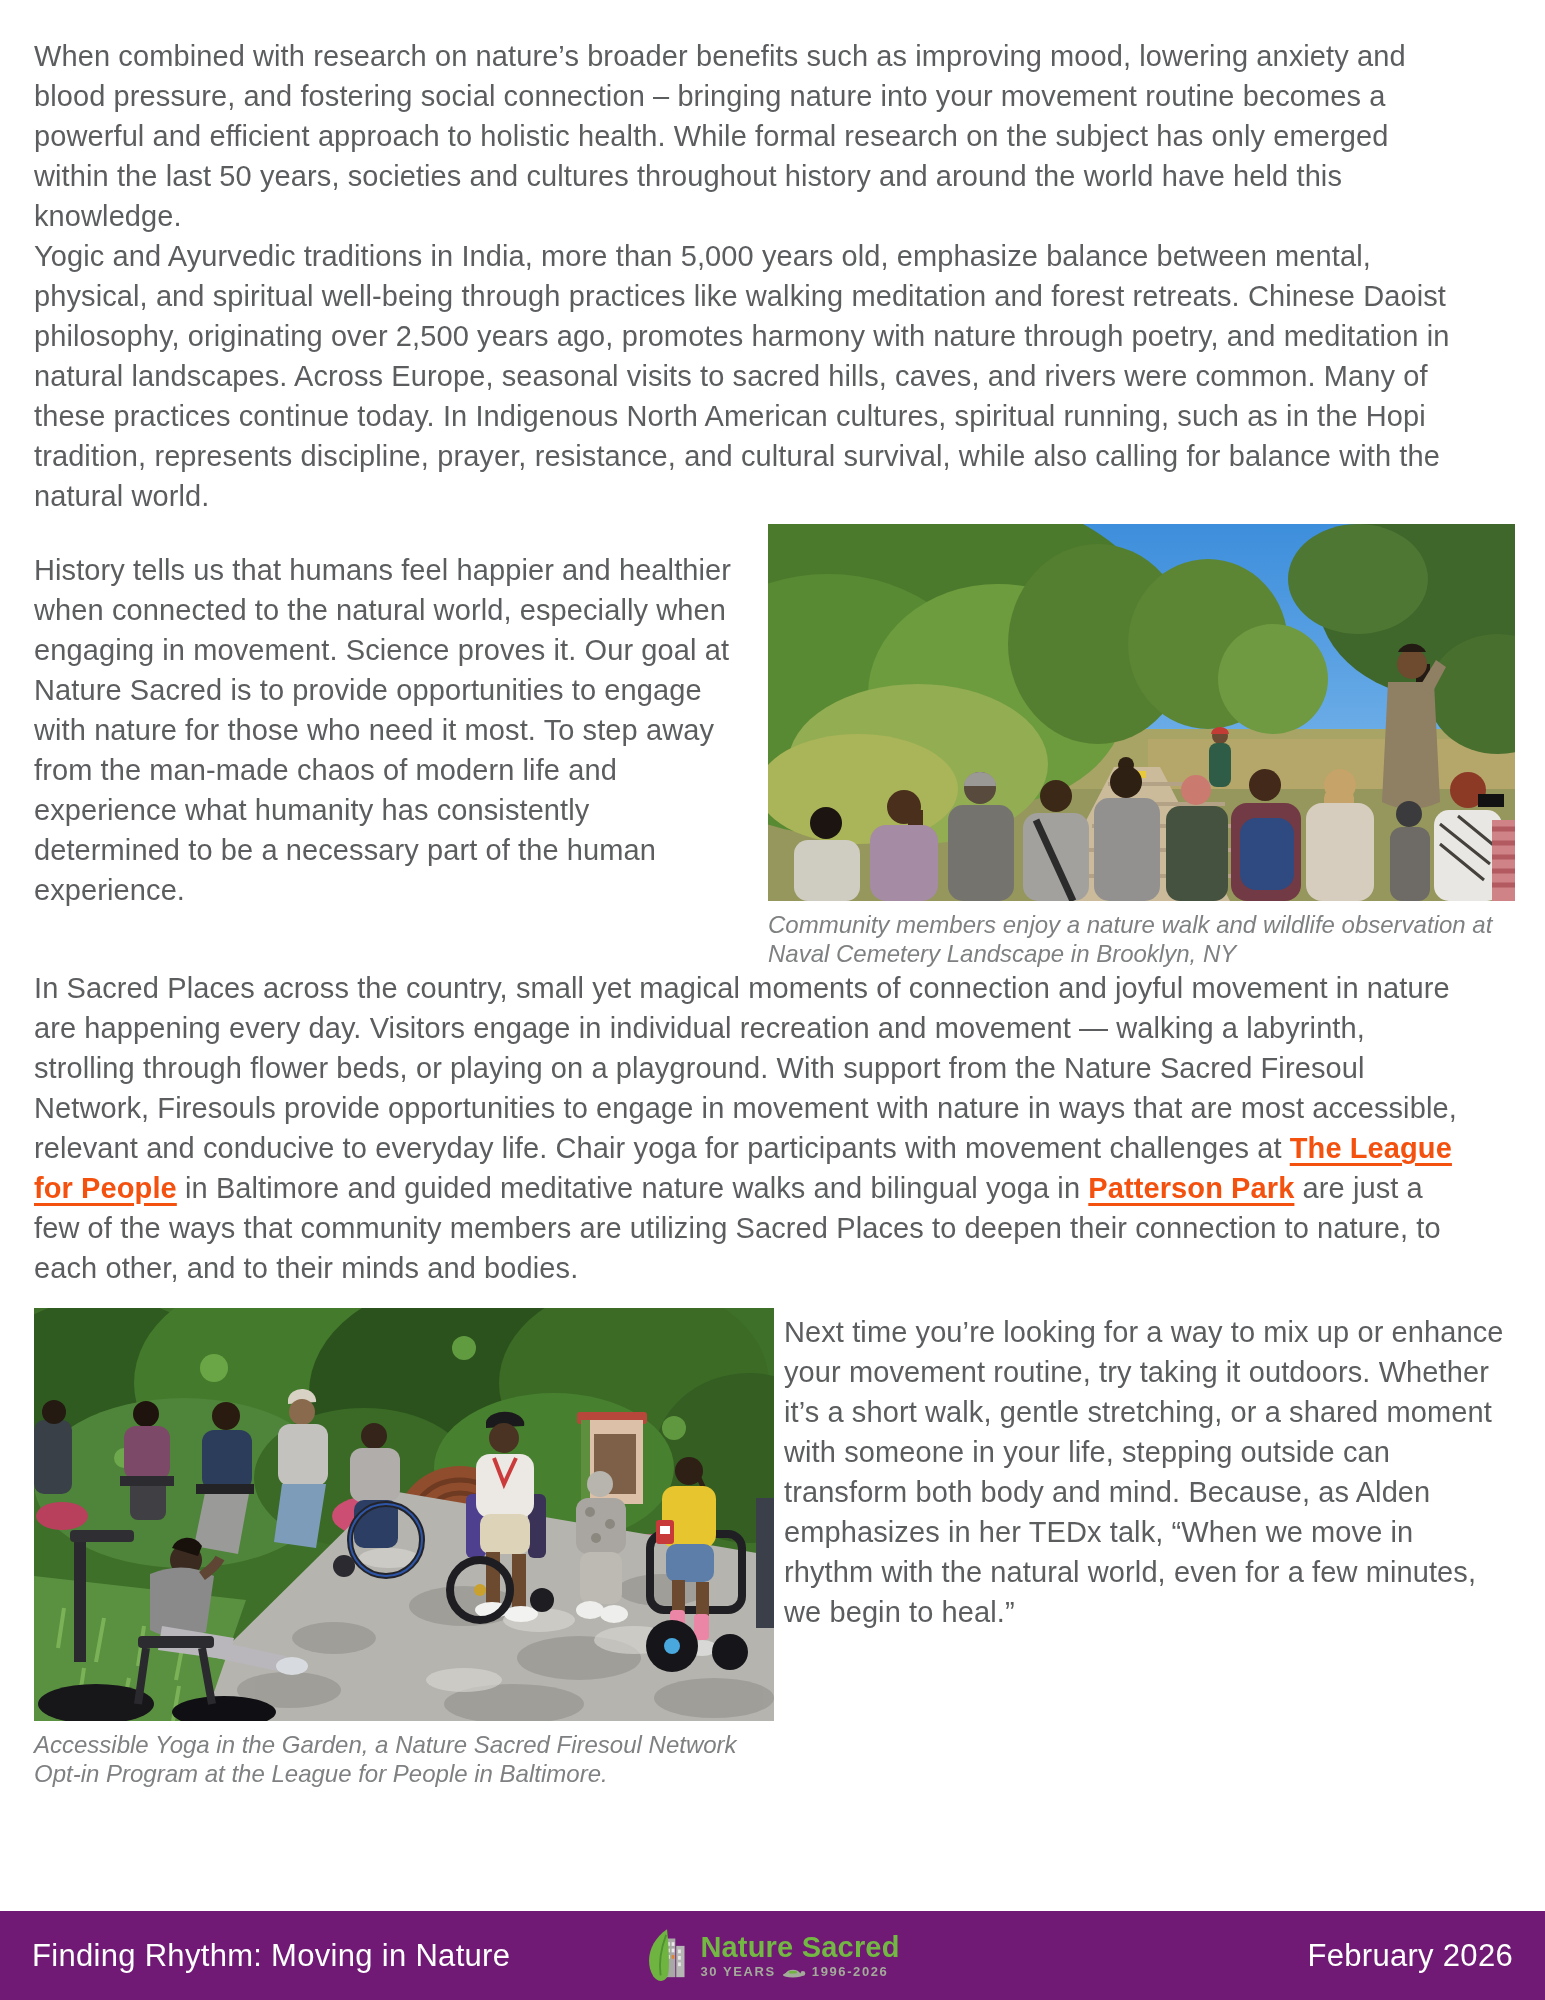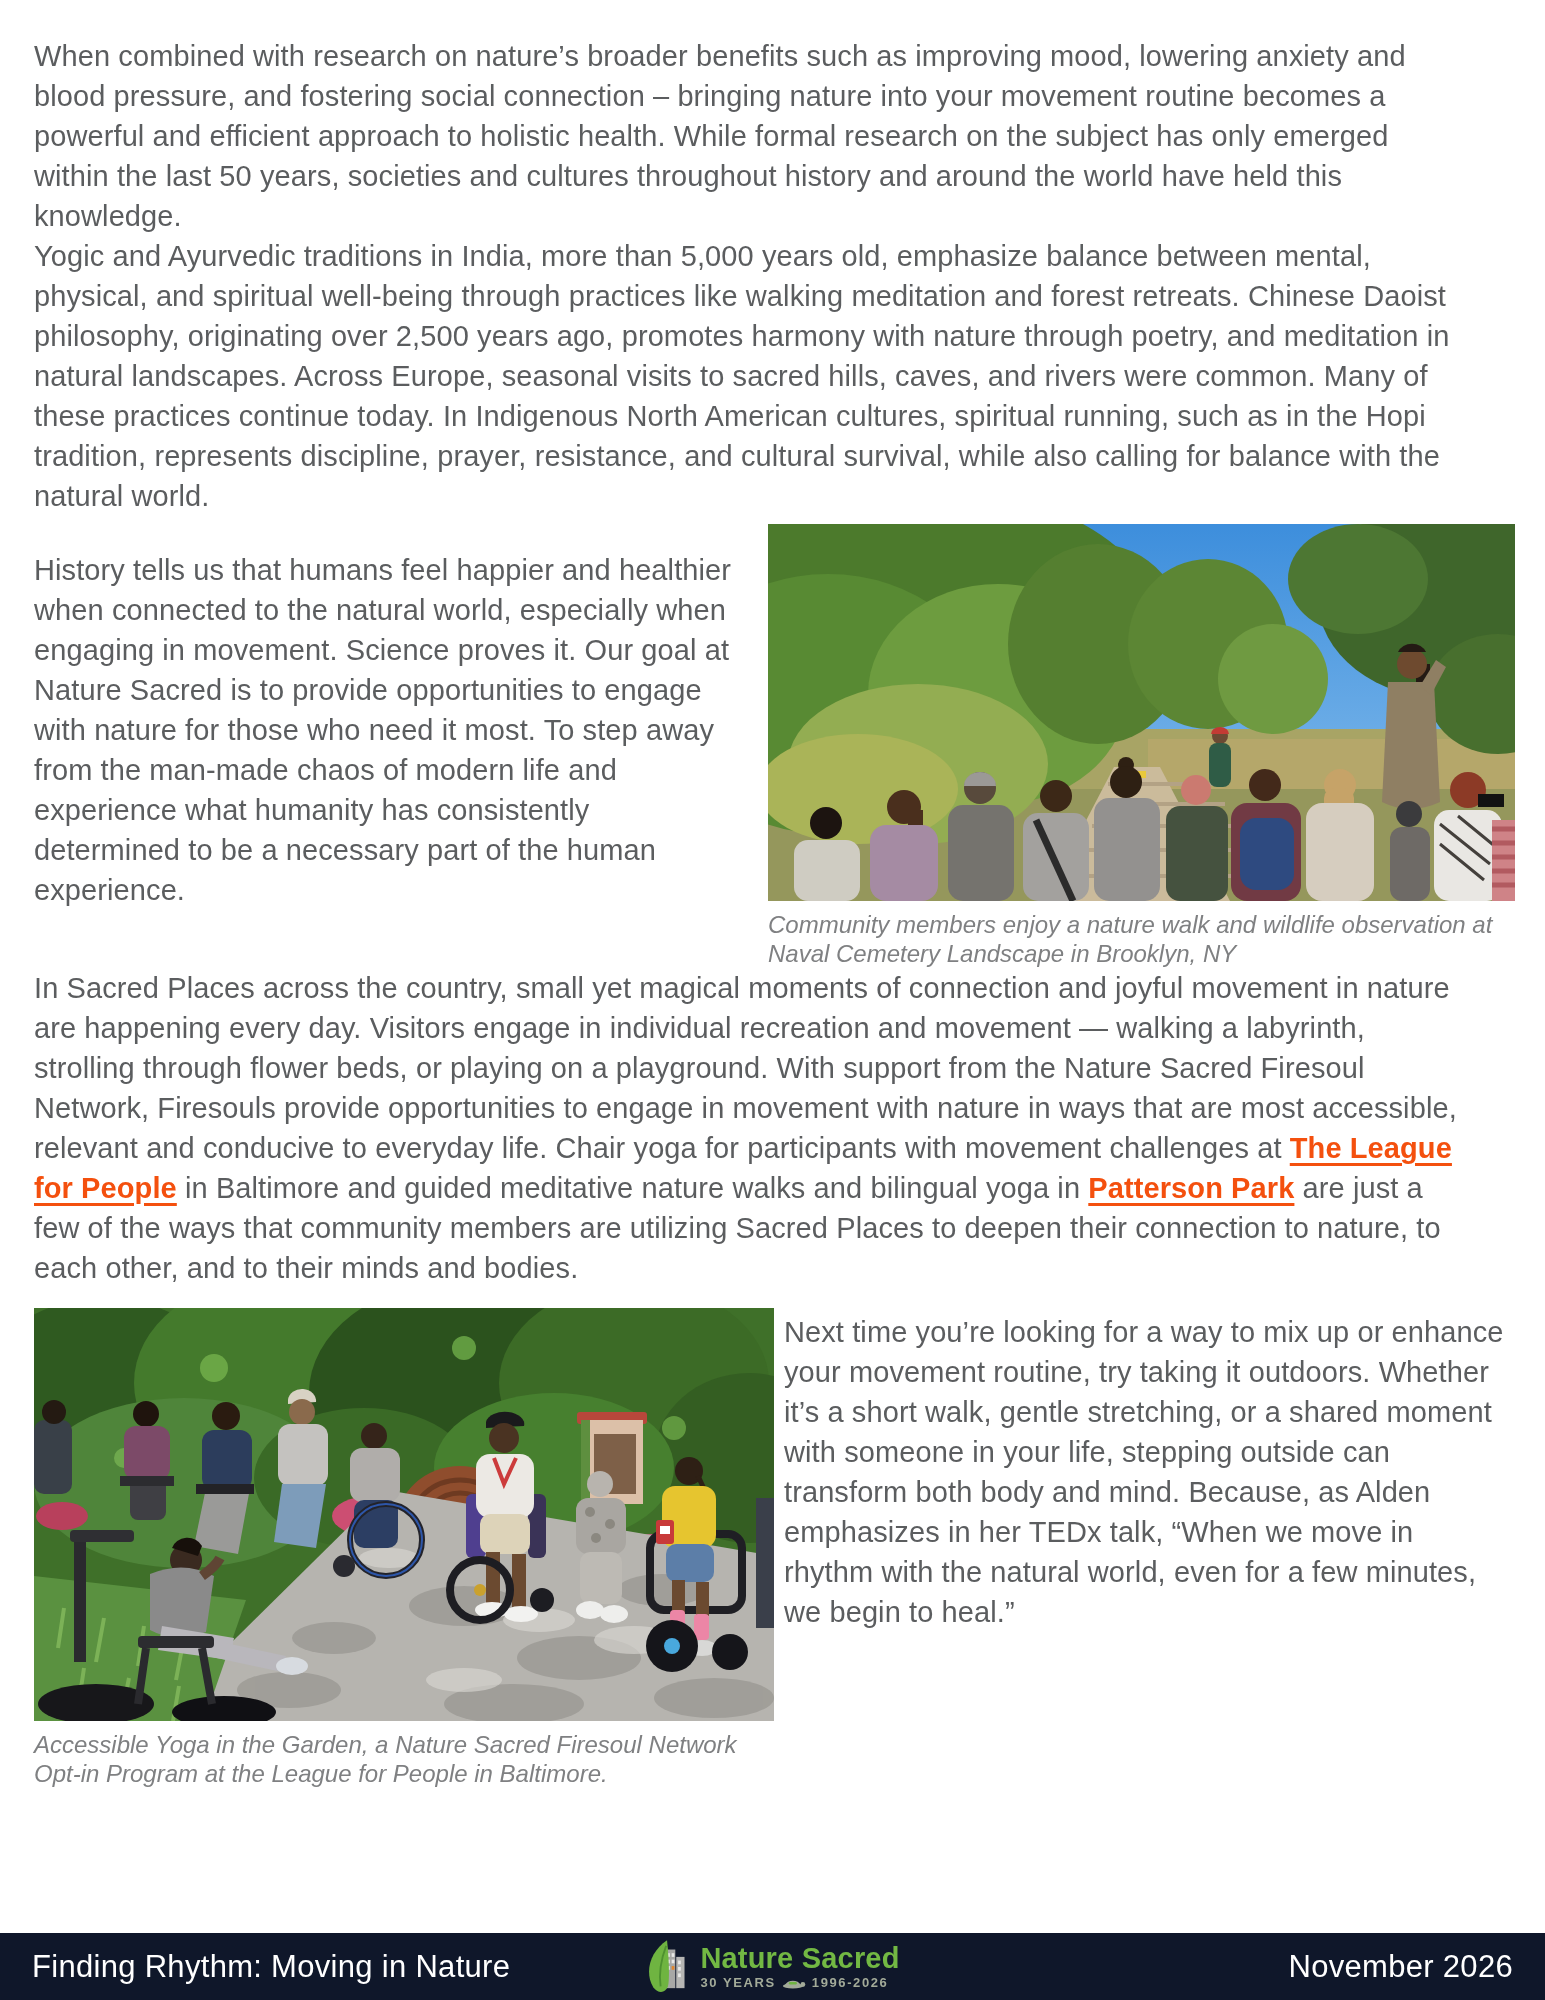--- a/index.html
+++ b/index.html
@@ -15,21 +15,21 @@
   .fig{margin:0;}
   .fig1{margin-left:28px;}
   .photo{display:block;line-height:0;}
   .caption{font-style:italic;font-size:24px;line-height:29px;color:#7f8082;margin-top:9px;}
   .cap1{max-width:747px;}
   .cap2{max-width:750px;}
   .sec5{display:flex;margin-top:20px;align-items:flex-start;}
   .col-right{width:724px;margin-left:17px;padding-top:4px;}
   a.link{color:#f4500e;font-weight:bold;text-decoration:underline;
          text-decoration-thickness:3px;text-underline-offset:5px;cursor:pointer;}
-  footer{position:absolute;left:0;bottom:0;width:100%;height:67px;background:#0f172a;
+  footer{position:absolute;left:0;bottom:0;width:100%;height:89px;background:#701a75;
          display:flex;align-items:center;justify-content:space-between;
          padding:0 32px;box-sizing:border-box;color:#ffffff;}
   .f-title,.f-date{font-size:31px;font-weight:400;letter-spacing:.3px;}
   .logo{position:absolute;left:50%;top:50%;transform:translate(-50%,-50%);
         display:flex;align-items:center;gap:9px;}
   .logo-text{display:flex;flex-direction:column;}
   .logo-name{font-size:29px;color:#72b843;font-weight:600;line-height:29px;letter-spacing:.2px;}
   .logo-tagline{display:flex;align-items:flex-start;gap:6px;font-size:13px;font-weight:bold;
                 letter-spacing:1.6px;color:#a3ab99;line-height:14px;margin-top:3px;}
 </style>
@@ -275,15 +275,15 @@
           <svg width="24" height="13" viewBox="0 0 24 13">
             <path d="M3 9 A9 8 0 0 1 19 9 Z" fill="#a3ab99"></path>
             <ellipse cx="11" cy="10" rx="10" ry="2.6" fill="#a3ab99"></ellipse>
             <circle cx="21" cy="8.5" r="2.4" fill="#a3ab99"></circle>
             <rect x="7" y="6" width="8" height="2.4" rx="1.2" fill="#6fb441"></rect>
           </svg>
           <span>1996-2026</span>
         </div>
       </div>
     </div>
-    <span class="f-date">November 2026</span>
+    <span class="f-date">February 2026</span>
   </footer>
 </div>
 
 </body></html>

